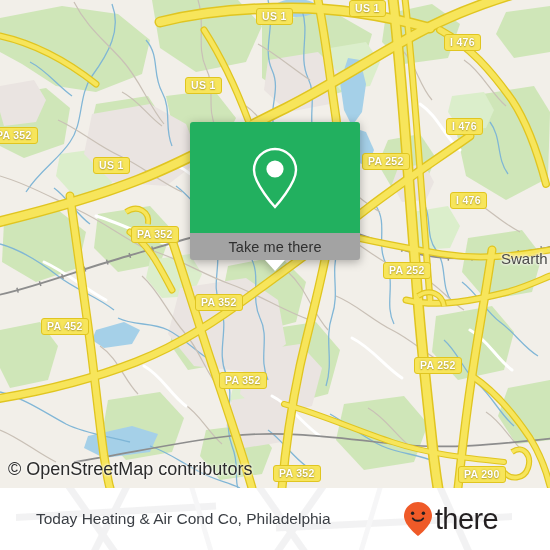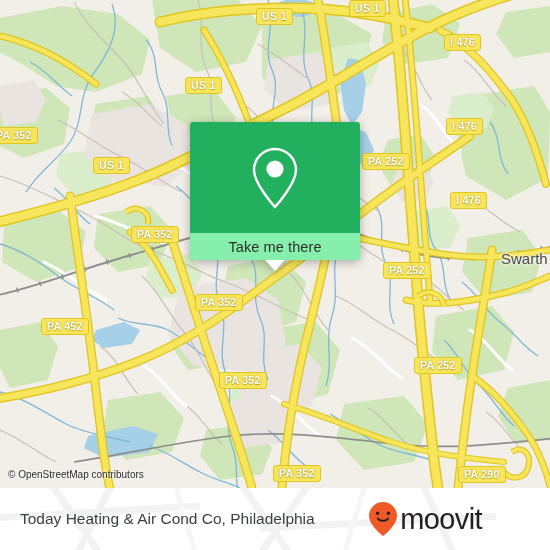--- a/index.html
+++ b/index.html
@@ -38,60 +38,60 @@
     position:absolute;
     color:#4a4a48;
     font-size:15px;
     white-space:nowrap;
     z-index:28;
     text-shadow:0 0 3px #f7f5f0,0 0 3px #f7f5f0,0 0 3px #f7f5f0;
   }
   .attrib{
     position:absolute;
     left:8px;bottom:8px;
-    font-size:10px;
+    font-size:18px;
     color:#2b2b2b;
     z-index:35;
     text-shadow:0 0 3px rgba(255,255,255,.9),0 0 3px rgba(255,255,255,.9);
   }
 
   
   #card{
     position:absolute;
     left:190px;top:122px;width:170px;
     z-index:60;
     filter:drop-shadow(0 2px 5px rgba(0,0,0,.30));
   }
   #card-top{
     height:111px;
     background:#22b05f;
     border-radius:3px 3px 0 0;
     display:flex;align-items:center;justify-content:center;
   }
   #card-bottom{
     height:27px;
-    background:#86efac;
+    background:#a3a3a3;
     border-radius:0 0 3px 3px;
     display:flex;align-items:center;justify-content:center;
     position:relative;
   }
   #card-label{
     font-size:14.5px;color:#2f2f2f;letter-spacing:.1px;
   }
   #card-tail{
     position:absolute;left:50%;top:100%;
     width:0;height:0;margin-left:-10px;
     border-left:10px solid transparent;
     border-right:10px solid transparent;
     border-top:11px solid #ffffff;
   }
 
   
   #footer{
-    position:absolute;left:0;top:488px;width:496px;height:62px;
+    position:absolute;left:16px;top:488px;width:496px;height:62px;
     background:#ffffff;overflow:hidden;
   }
   #footer-wm{position:absolute;left:0;top:0;opacity:.55;}
   #footer-title{
     position:absolute;left:20px;top:50%;transform:translateY(-50%);
     font-size:15.5px;color:#3b3f45;white-space:nowrap;
   }
   #brand{
     position:absolute;right:14px;top:50%;transform:translateY(-50%);
     display:flex;align-items:center;gap:2px;
@@ -359,17 +359,17 @@
       </g>
     </svg>
     <div id="footer-title">Today Heating &amp; Air Cond Co, Philadelphia</div>
     <div id="brand">
       <svg width="30" height="36" viewBox="0 0 30 36">
         <path d="M15 1 C7.3 1 1 7.3 1 15 C1 24.5 15 35 15 35 C15 35 29 24.5 29 15 C29 7.3 22.7 1 15 1 Z" fill="#ef5a28"></path>
         <circle cx="9.6" cy="12.2" r="1.7" fill="#231f20"></circle>
         <circle cx="20.4" cy="12.2" r="1.7" fill="#231f20"></circle>
         <path d="M9.8 17.4 C11.6 20.6 18.4 20.6 20.2 17.4" fill="none" stroke="#231f20" stroke-width="1.9" stroke-linecap="round"></path>
       </svg>
-      <span id="brand-word">moovit</span>
+      <span id="brand-word">there</span>
     </div>
   </div>
 
 </div>
 
 </body></html>

